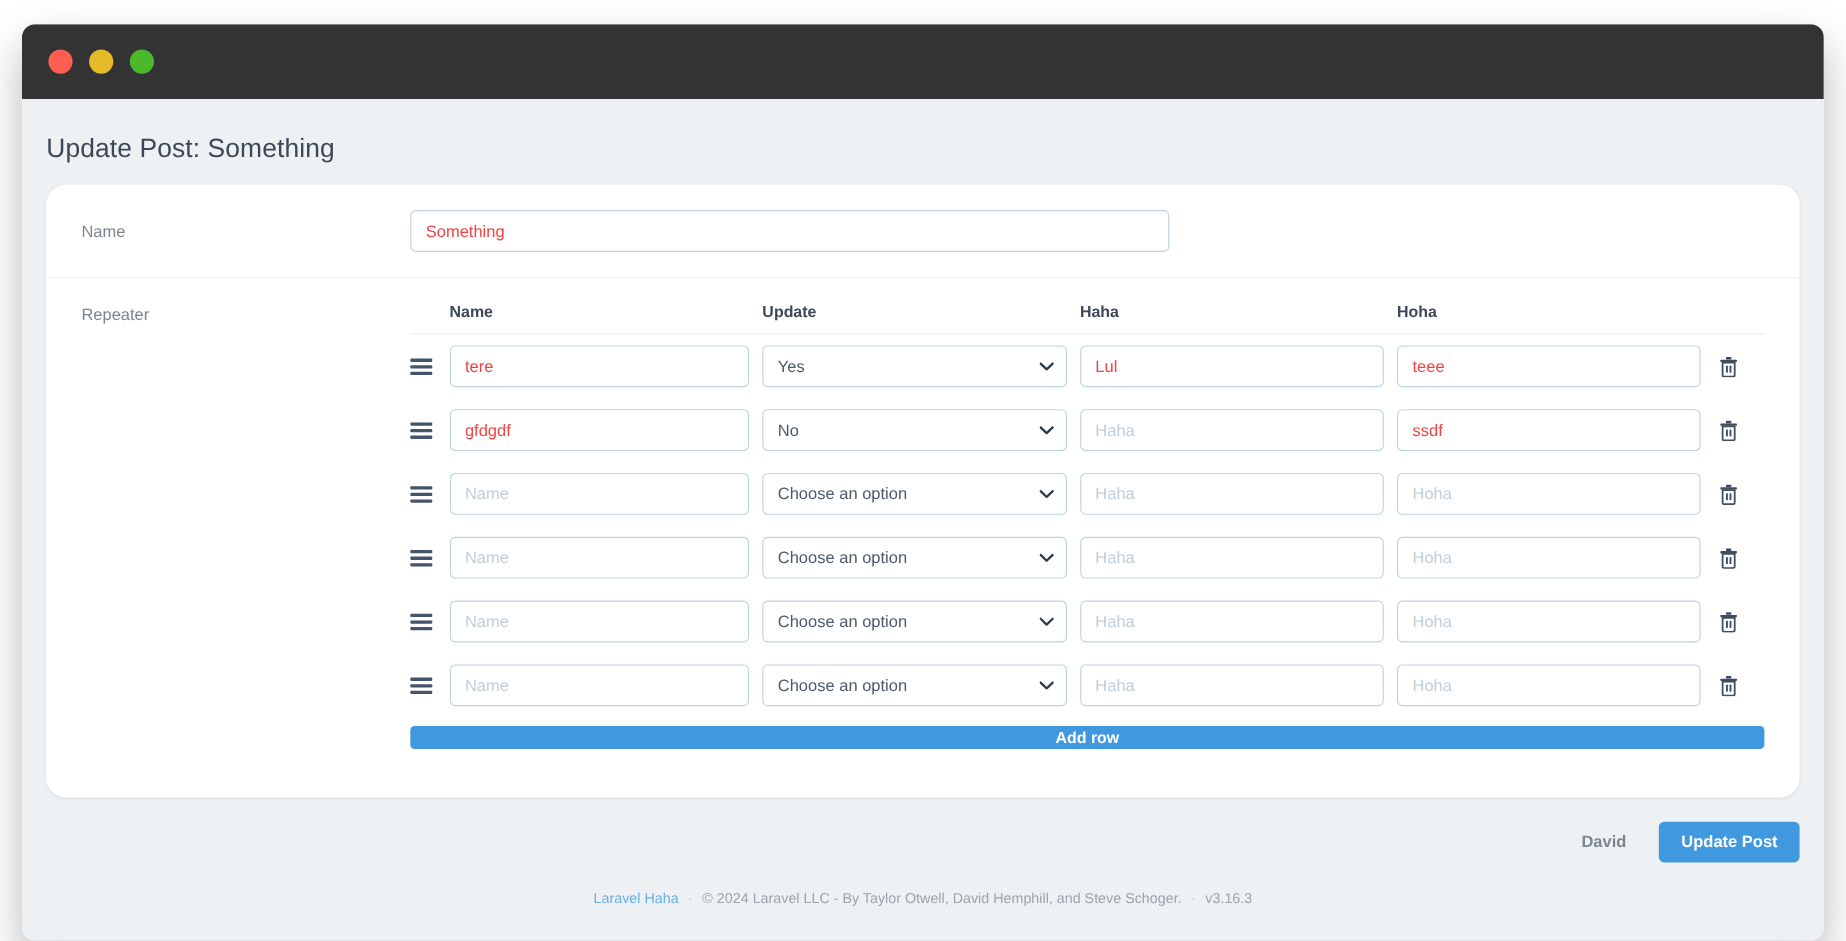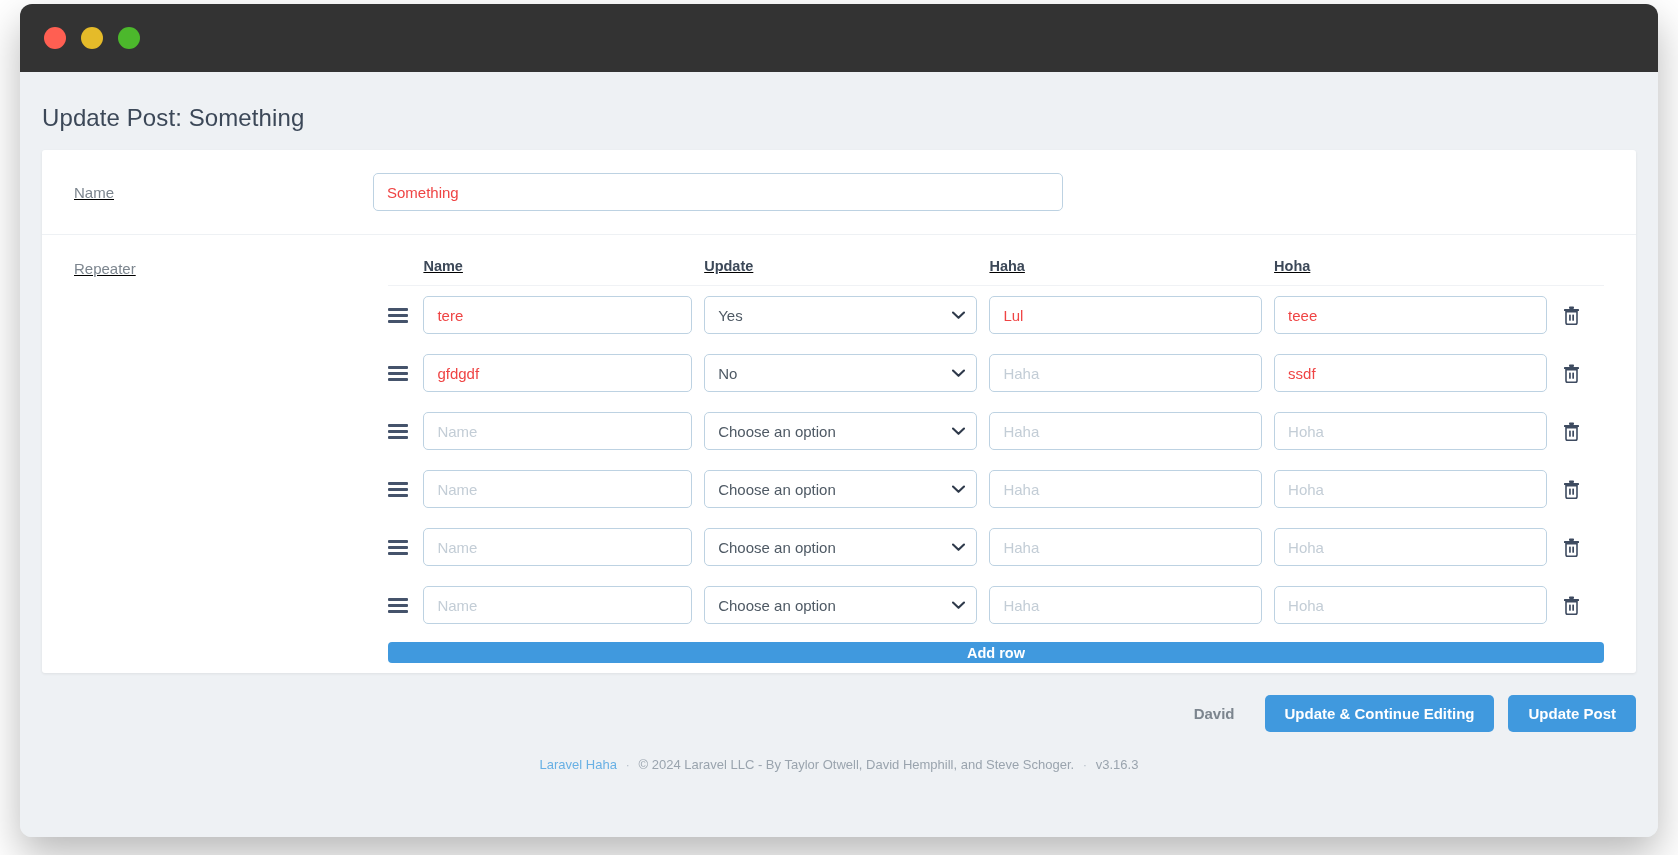--- a/index.html
+++ b/index.html
@@ -8,21 +8,21 @@
     width: 1678px;
     height: 855px;
     background: #ffffff;
     font-family: "Liberation Sans", sans-serif;
     overflow: hidden;
   }
 
   .window {
     position: absolute;
     left: 20px;
-    top: 4px;
+    top: 22px;
     width: 1638px;
     height: 833px;
     border-radius: 12px;
     overflow: hidden;
     box-shadow: 0 18px 40px rgba(0,0,0,0.28);
     background: #eef1f4;
     display: flex;
     flex-direction: column;
   }
 
@@ -55,24 +55,23 @@
   .page-title {
     font-size: 24px;
     color: #3c4858;
     font-weight: 400;
     padding: 32px 0 18px 0;
     letter-spacing: 0.1px;
   }
 
   .card {
     background: #ffffff;
-    border-radius: 3px;
+    border-radius: 18px;
     box-shadow: 0 1px 3px rgba(0,0,0,0.07);
     overflow: hidden;
-    text-decoration: underline;
   }
 
   
   .field-row {
     display: flex;
     align-items: center;
     padding: 23px 32px;
     border-bottom: 1px solid #eef1f4;
     min-height: 78px;
   }
@@ -96,22 +95,21 @@
     font-family: "Liberation Sans", sans-serif;
     background: #ffffff;
     outline: none;
   }
   .text-input::placeholder { color: #c3cdd6; }
   .text-input.name-main { max-width: 690px; }
 
   
   .repeater-row {
     display: flex;
-    padding: 23px 32px 10px 32px;
-    gap: 15px;
+    padding: 23px 32px 44px 32px;
   }
   .repeater-label {
     width: 299px;
     flex: none;
     font-size: 15px;
     color: #7c858e;
     padding-top: 2px;
   }
   .repeater-body { flex: 1; }
 
@@ -458,21 +456,20 @@
               </tbody>
           </table>
 
           <button class="add-row-btn">Add row</button>
         </div>
       </div>
     </div>
 
     <div class="actions">
       <button class="btn-cancel">David</button>
-      <button class="btn-primary">Update &amp; Continue Editing</button>
       <button class="btn-primary">Update Post</button>
     </div>
 
     <div class="footer-meta">
       <a href="#">Laravel Haha</a>
       <span class="sep">·</span>
       <span>© 2024 Laravel LLC - By Taylor Otwell, David Hemphill, and Steve Schoger.</span>
       <span class="sep">·</span>
       <span>v3.16.3</span>
     </div>

